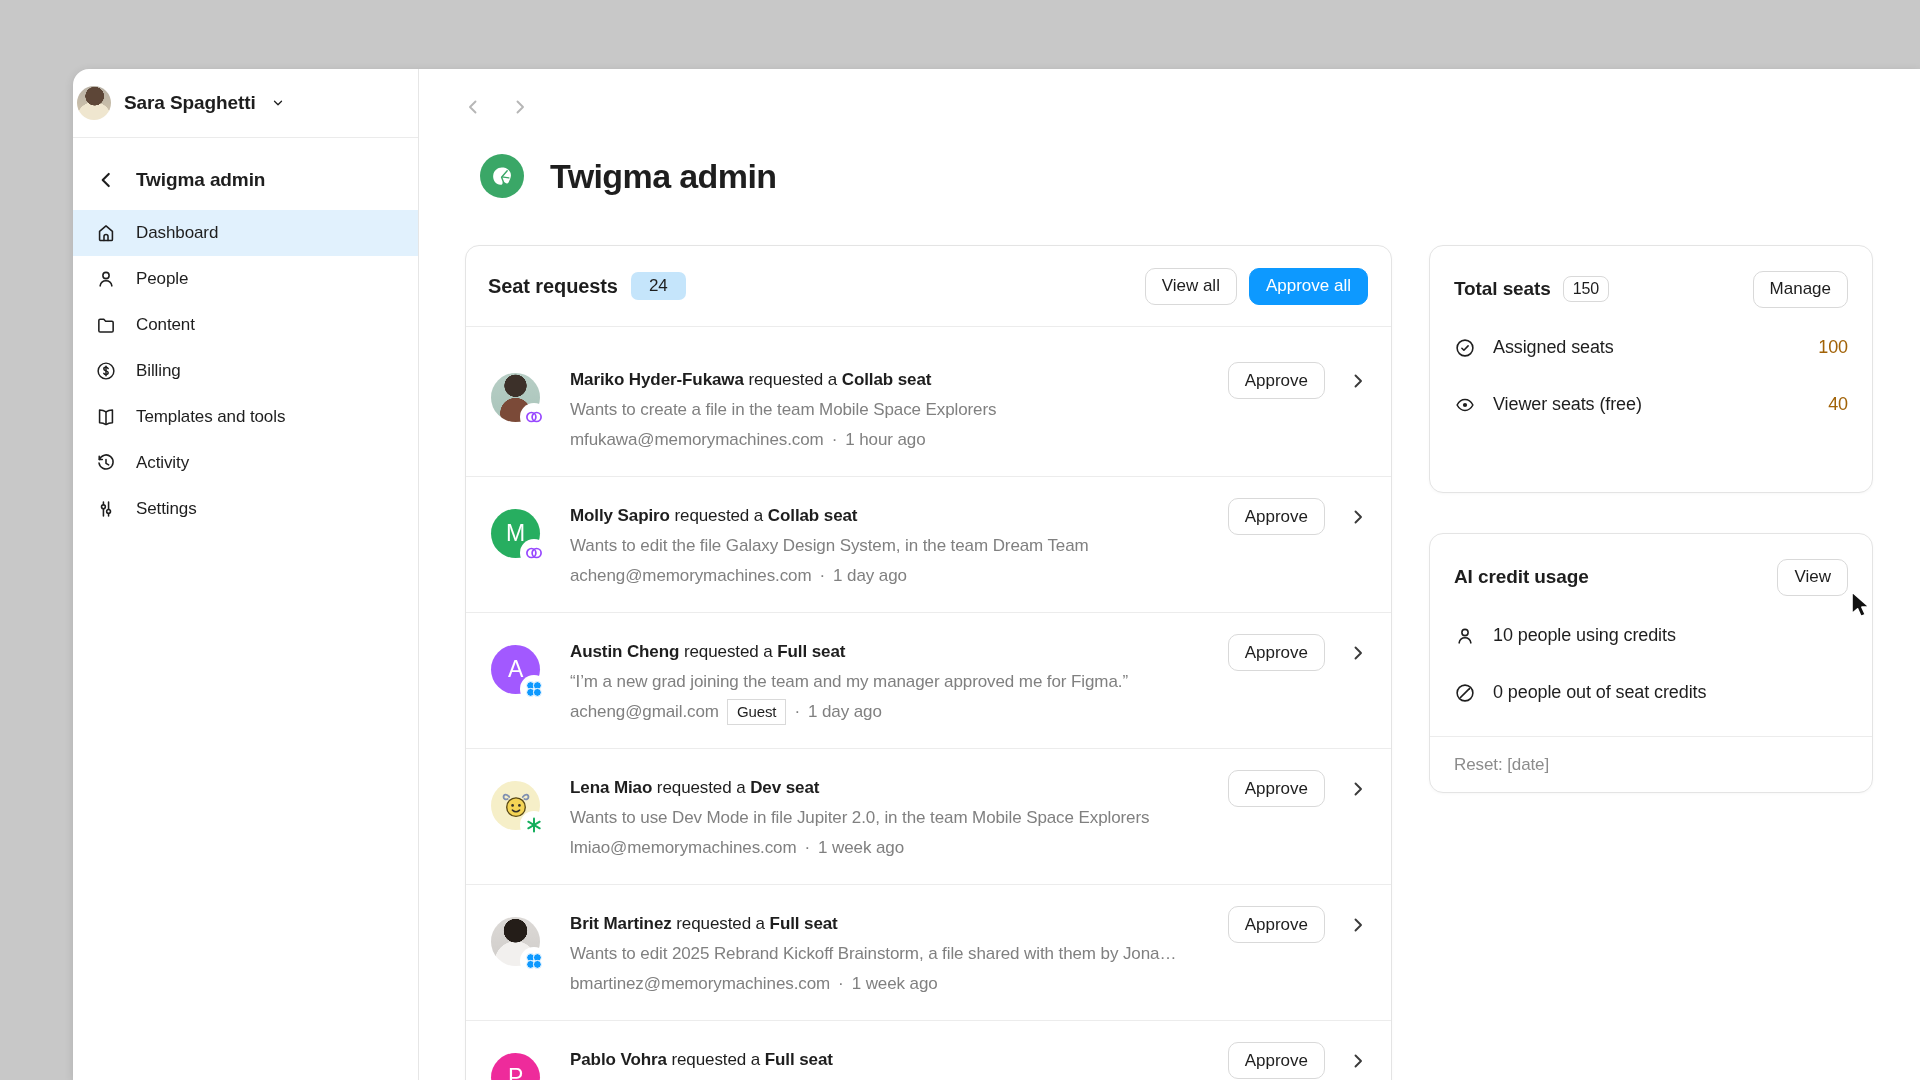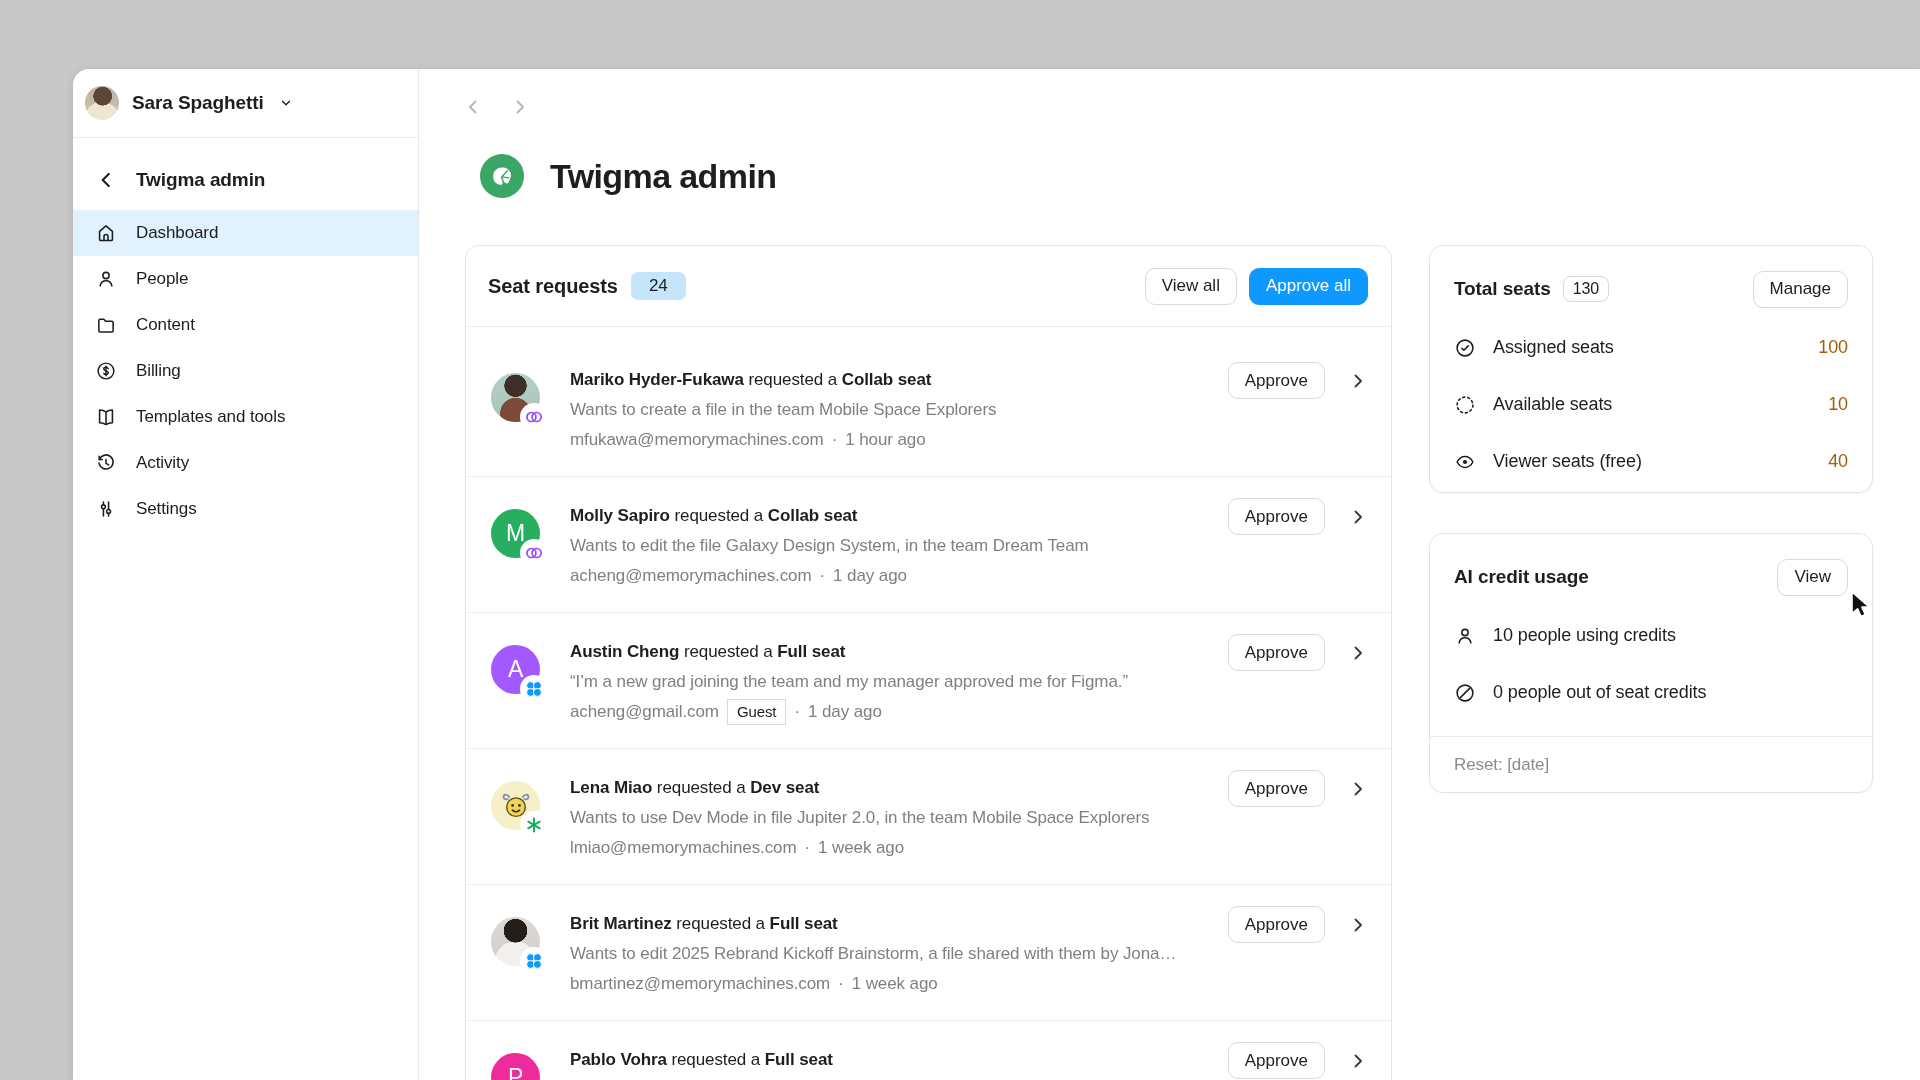--- a/index.html
+++ b/index.html
@@ -12,21 +12,21 @@
     letter-spacing:-0.1px;
   }
   svg { display:block; }
   .app {
     position:absolute; left:73px; top:69px; width:1847px; height:1011px;
     background:#fff; border-radius:16px 0 0 0;
     box-shadow:0 2px 10px rgba(0,0,0,.12);
   }
   
   .sidebar { position:absolute; left:0; top:0; width:346px; height:100%; border-right:1px solid #e6e6e6; }
-  .profile { height:69px; display:flex; align-items:center; gap:13px; padding:0 12px; border-bottom:1px solid #ebebeb; }
+  .profile { height:69px; display:flex; align-items:center; gap:13px; padding:0 4px; border-bottom:1px solid #ebebeb; }
   .profile-avatar {
     width:34px; height:34px; border-radius:50%;
     background:
       radial-gradient(circle at 52% 30%, #5d4637 0 31%, rgba(0,0,0,0) 32%),
       radial-gradient(circle at 50% 98%, #efe6cf 0 46%, rgba(0,0,0,0) 47%),
       linear-gradient(180deg,#b9b2a6,#d2c5ab);
   }
   .profile-name { font-size:19px; font-weight:700; }
   .profile .chev { color:#1e1e1e; margin-left:2px; }
   .workspace-row { margin-top:20px; height:44px; display:flex; align-items:center; }
@@ -405,45 +405,36 @@
                 </svg>
               </span>
     </div>
   </div>
         </div>
     </div>
 
     <div class="stats-card" id="total-seats-card">
       <div class="stats-header">
         <span class="stats-title">Total seats</span>
-        <span class="pill-badge">130</span>
+        <span class="pill-badge">150</span>
         <button class="btn">Manage</button>
       </div>
       <div class="stat-rows">
           <div class="stat-row">
     <span class="stat-ic">
               <svg viewBox="0 0 24 24" fill="none" stroke="currentColor" stroke-width="1.7" stroke-linecap="round" stroke-linejoin="round">
                 <circle cx="12" cy="12" r="8.6"></circle>
                 <path d="M8.6 12.3l2.2 2.2 4.6-4.8"></path>
               </svg>
             </span>
     <span class="stat-label">Assigned seats</span>
     <span class="stat-value">100</span>
   </div>
           <div class="stat-row">
     <span class="stat-ic">
-              <svg viewBox="0 0 24 24" fill="none" stroke="currentColor" stroke-width="1.7" stroke-linecap="round">
-                <circle cx="12" cy="12" r="8.6" stroke-dasharray="2.2 3.2"></circle>
-              </svg>
-            </span>
-    <span class="stat-label">Available seats</span>
-    <span class="stat-value">10</span>
-  </div>
-          <div class="stat-row">
-    <span class="stat-ic">
               <svg viewBox="0 0 24 24" fill="none" stroke="currentColor" stroke-width="1.7" stroke-linejoin="round">
                 <path d="M3.4 12c2.1-3.9 5-5.9 8.6-5.9s6.5 2 8.6 5.9c-2.1 3.9-5 5.9-8.6 5.9s-6.5-2-8.6-5.9Z"></path>
                 <circle cx="12" cy="12" r="2.3" fill="currentColor" stroke="none"></circle>
               </svg>
             </span>
     <span class="stat-label">Viewer seats (free)</span>
     <span class="stat-value">40</span>
   </div>
         </div>
     </div>

